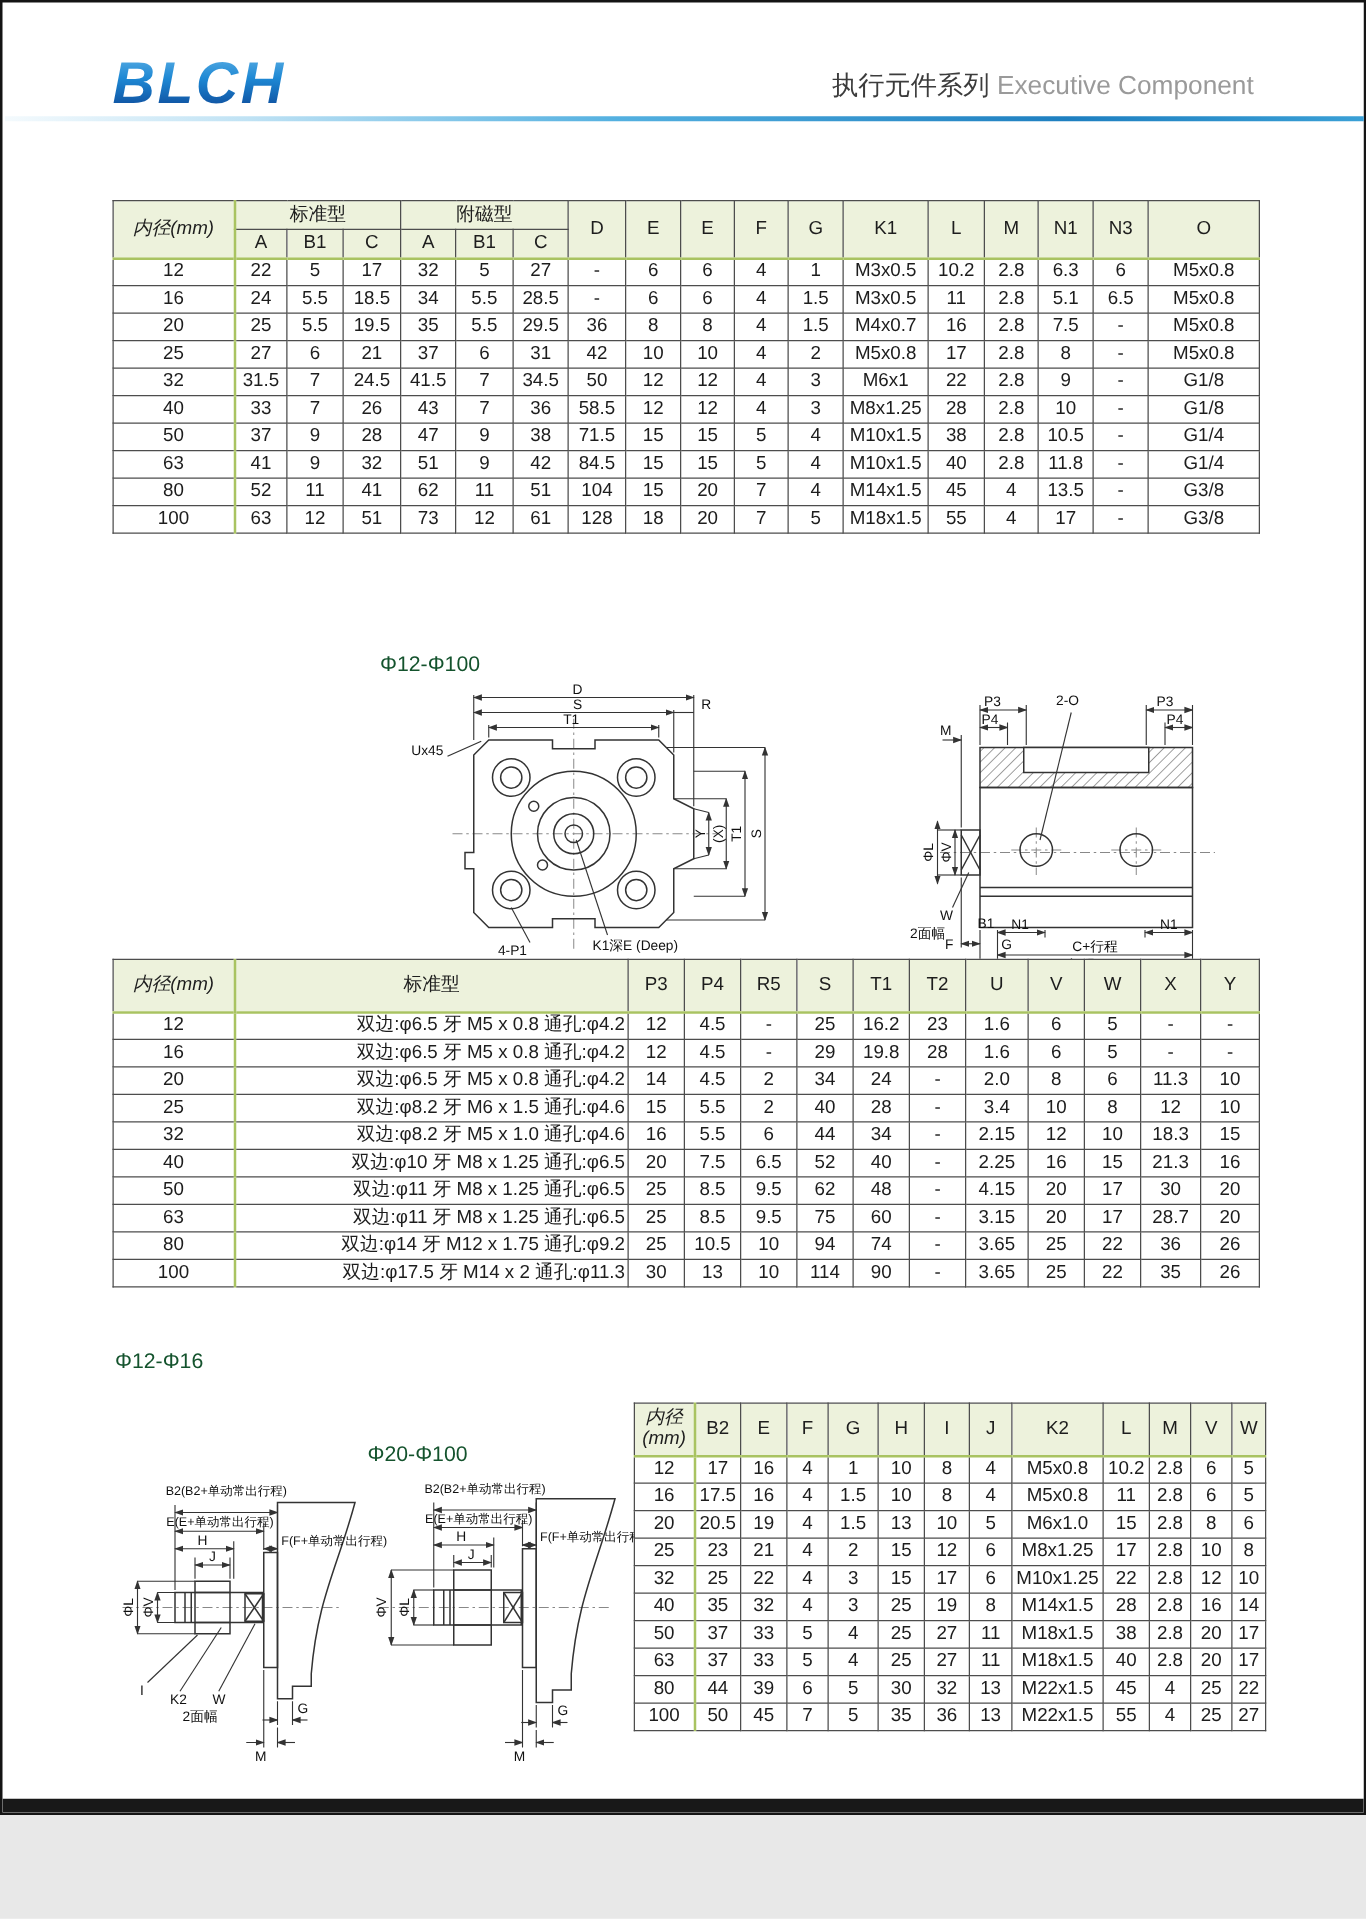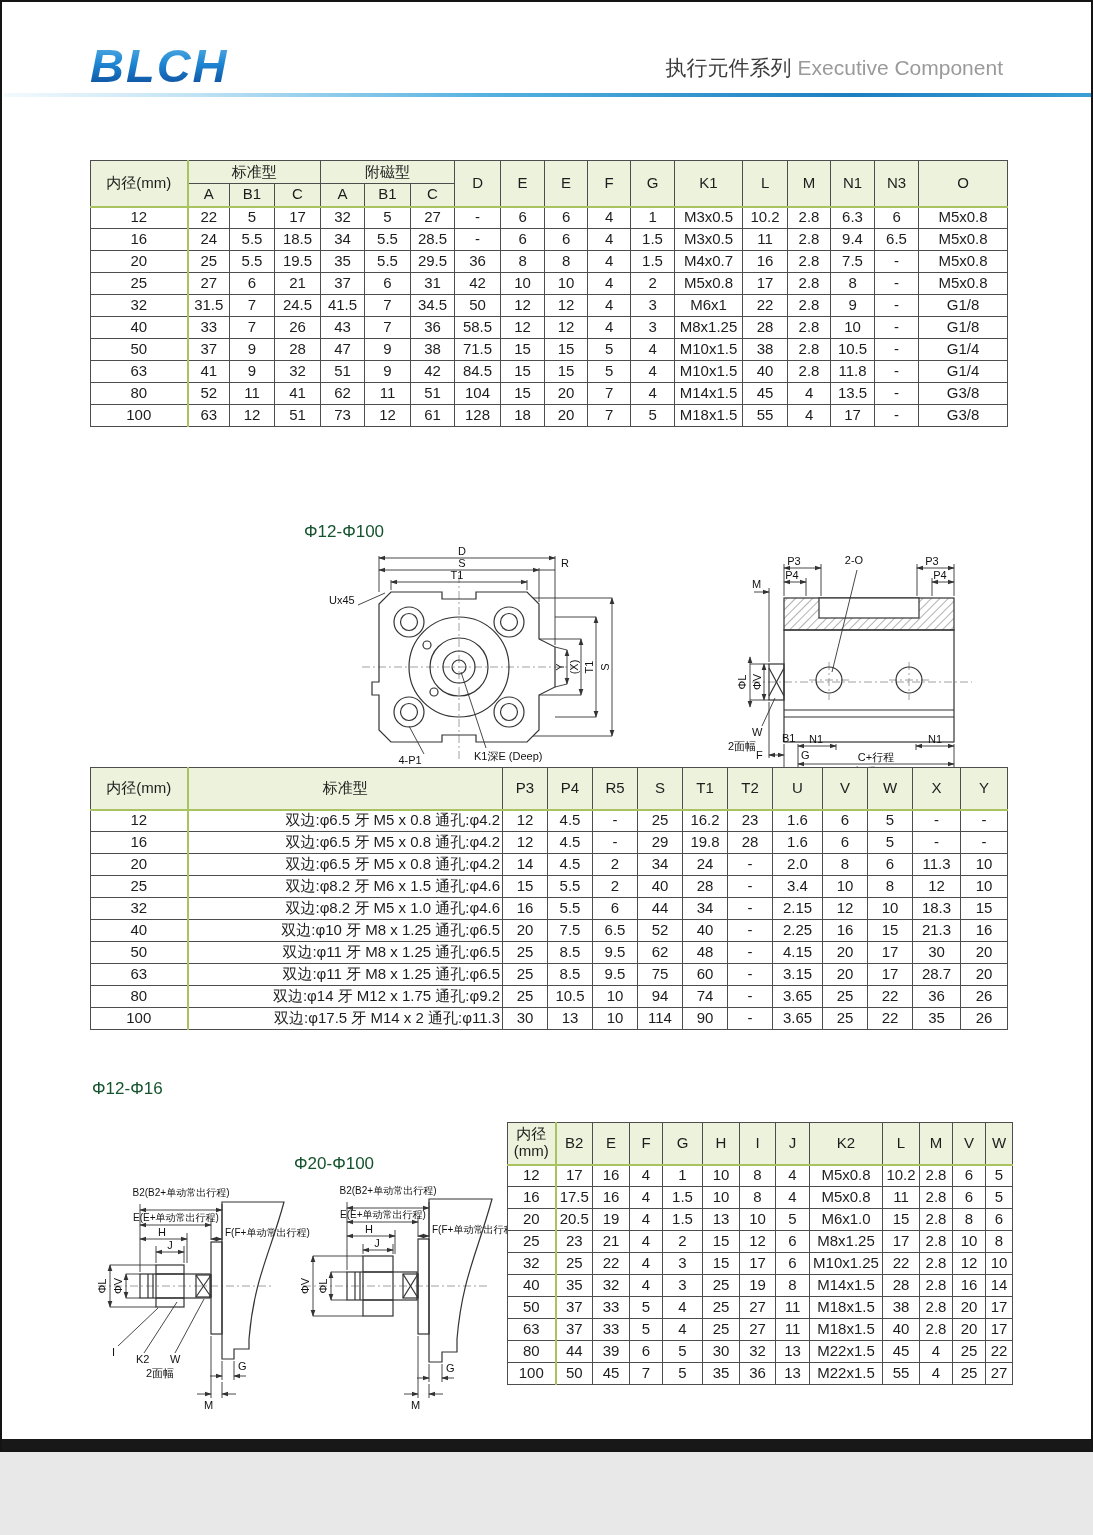--- a/index.html
+++ b/index.html
@@ -20,21 +20,21 @@
   .header-rule { position:absolute; left:2px; top:91px; width:1089px; height:4px;
           background:linear-gradient(90deg,#f4fafd 0%,#bfe2f4 18%,#53b0e0 45%,#1e7fc0 78%,#3aa0d6 100%); }
 
   
   table.dtable { position:absolute; border-collapse:collapse; table-layout:fixed;
           font-size:15px; color:#1d1d1d; background:#fff; }
   .dtable th, .dtable td { border:1px solid #4d4d4d; text-align:center;
           padding:0 2px; height:22px; line-height:1.12; font-weight:normal; overflow:hidden; }
   .dtable th { background:var(--header-bg,#edf2dc); }
   .dtable tbody tr:first-child td { border-top:2px solid var(--accent-green,#a9c361); }
-  .dtable thead tr:first-child th:first-child { border-right:2px solid var(--accent-green,#a9c361); }
+  .dtable thead tr:first-child th:first-child { border-right:2px solid var(--accent-green,#a9c361);font-style:italic; }
   .dtable tbody td:first-child { border-right:2px solid var(--accent-green,#a9c361); }
   .t1 { left:88px; top:158px; width:917px; }
   .t1 thead th { height:23px; }
   .t2 { left:88px; top:765px; width:917px; }
   .t2 thead th { height:42px; }
   .t2 tbody td:nth-child(2) { text-align:right; padding-left:10px; }
   .t3 { left:505px; top:1120px; width:505px; }
   .t3 thead th { height:42px; white-space:pre-line; }
 
   
@@ -140,21 +140,21 @@
           <td>5.5</td>
           <td>28.5</td>
           <td>-</td>
           <td>6</td>
           <td>6</td>
           <td>4</td>
           <td>1.5</td>
           <td>M3x0.5</td>
           <td>11</td>
           <td>2.8</td>
-          <td>9.4</td>
+          <td>5.1</td>
           <td>6.5</td>
           <td>M5x0.8</td>
         </tr>
         <tr>
           <td>20</td>
           <td>25</td>
           <td>5.5</td>
           <td>19.5</td>
           <td>35</td>
           <td>5.5</td>

